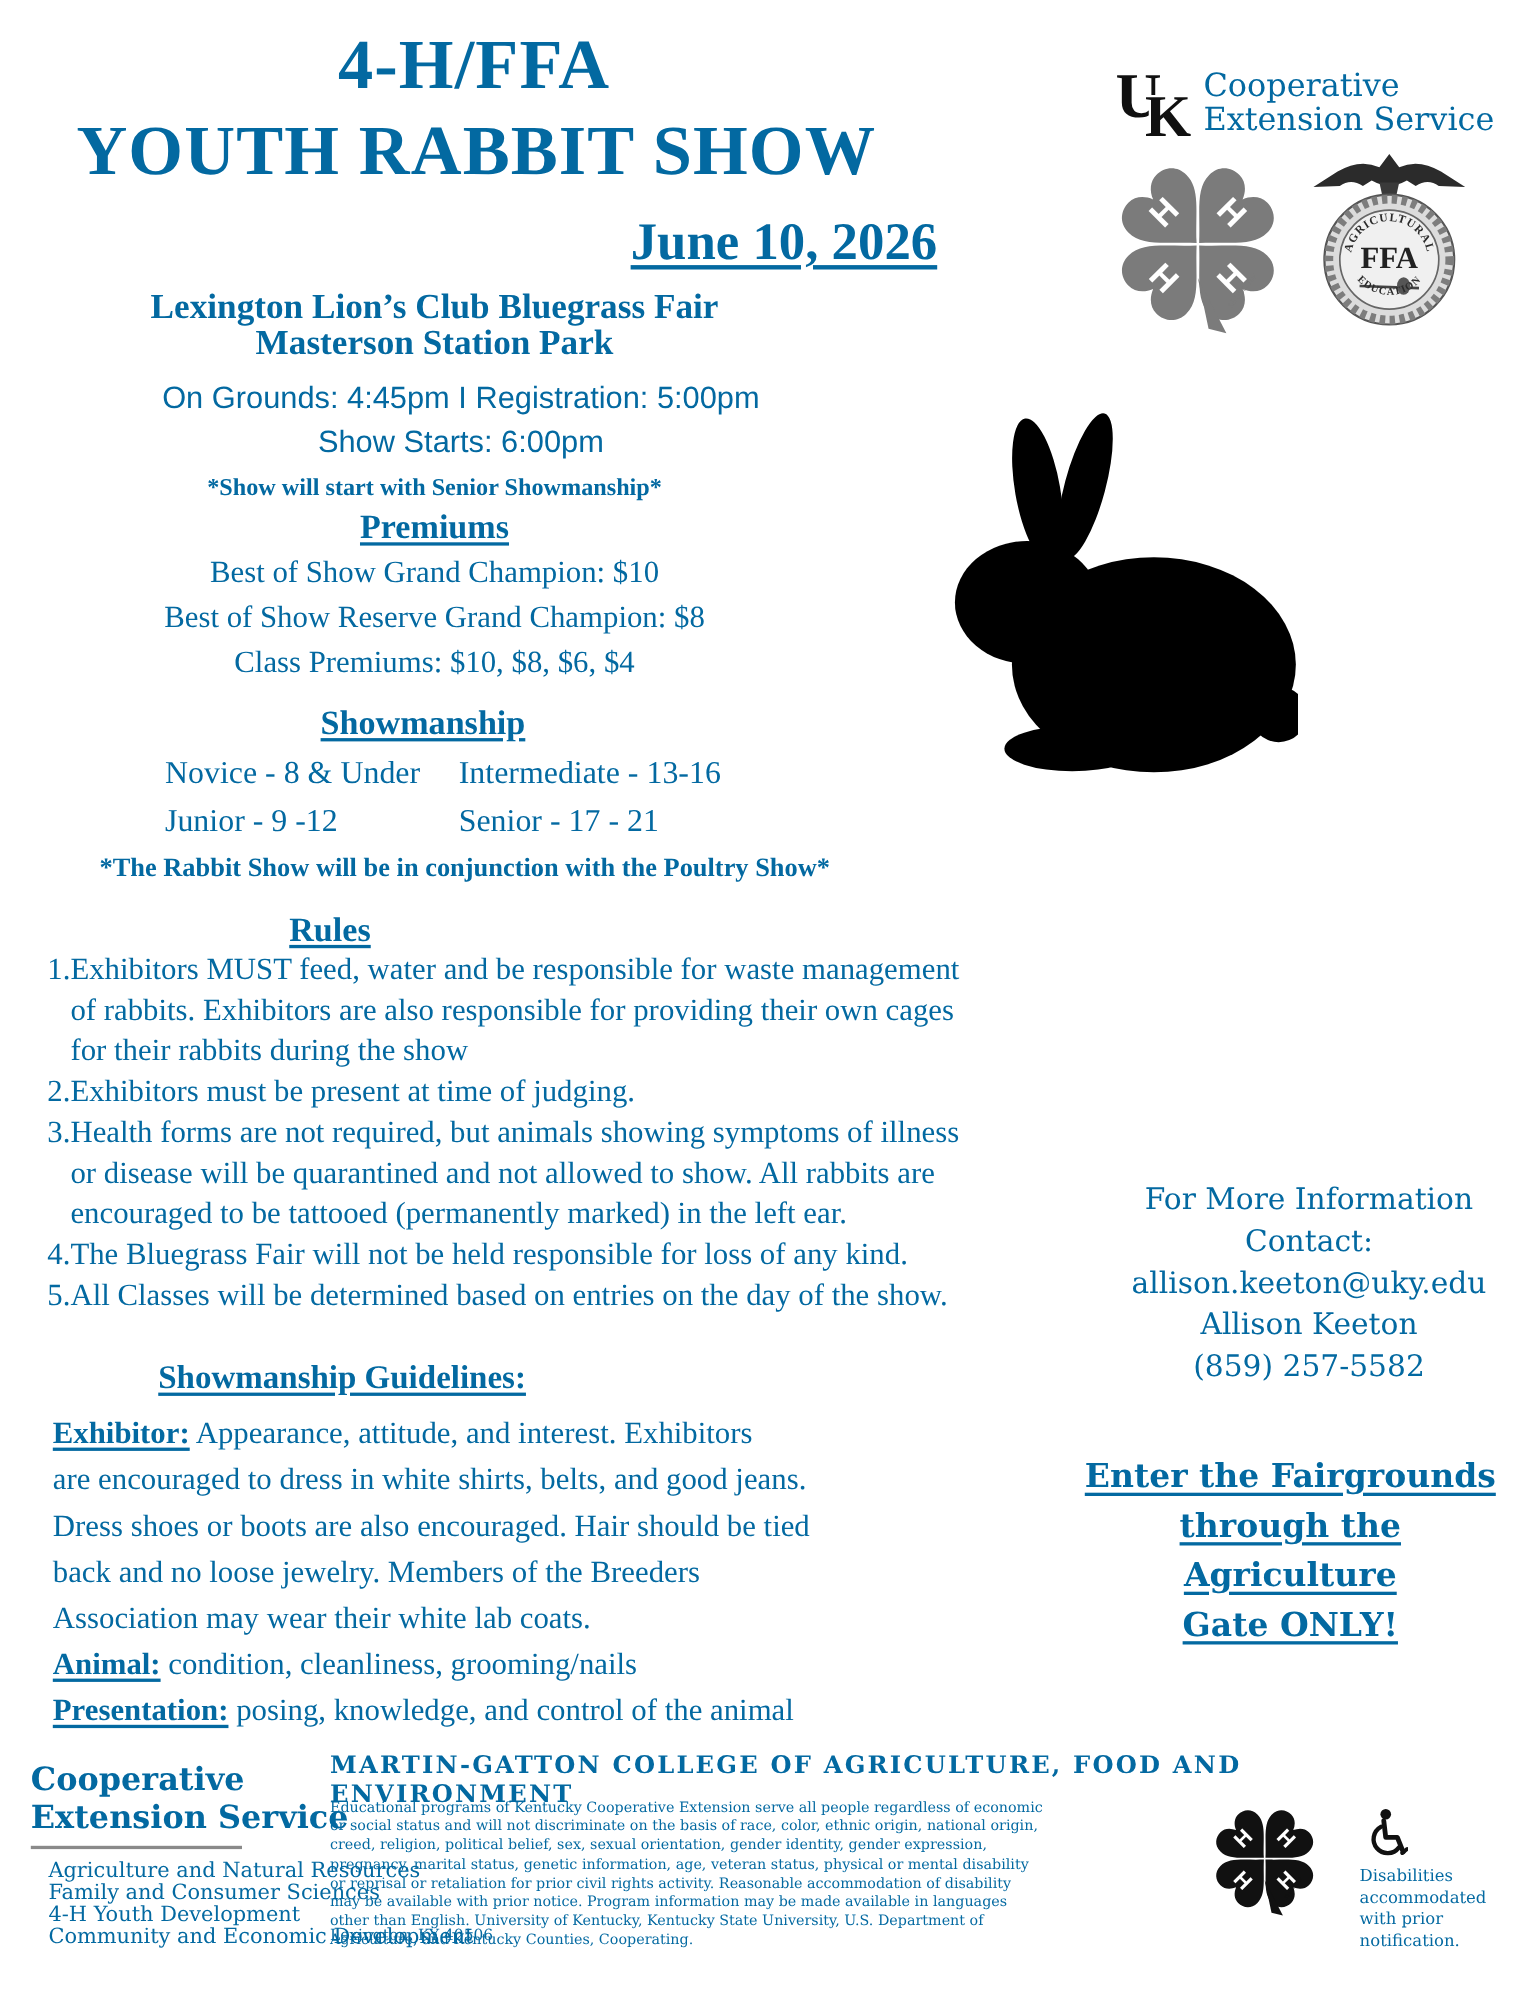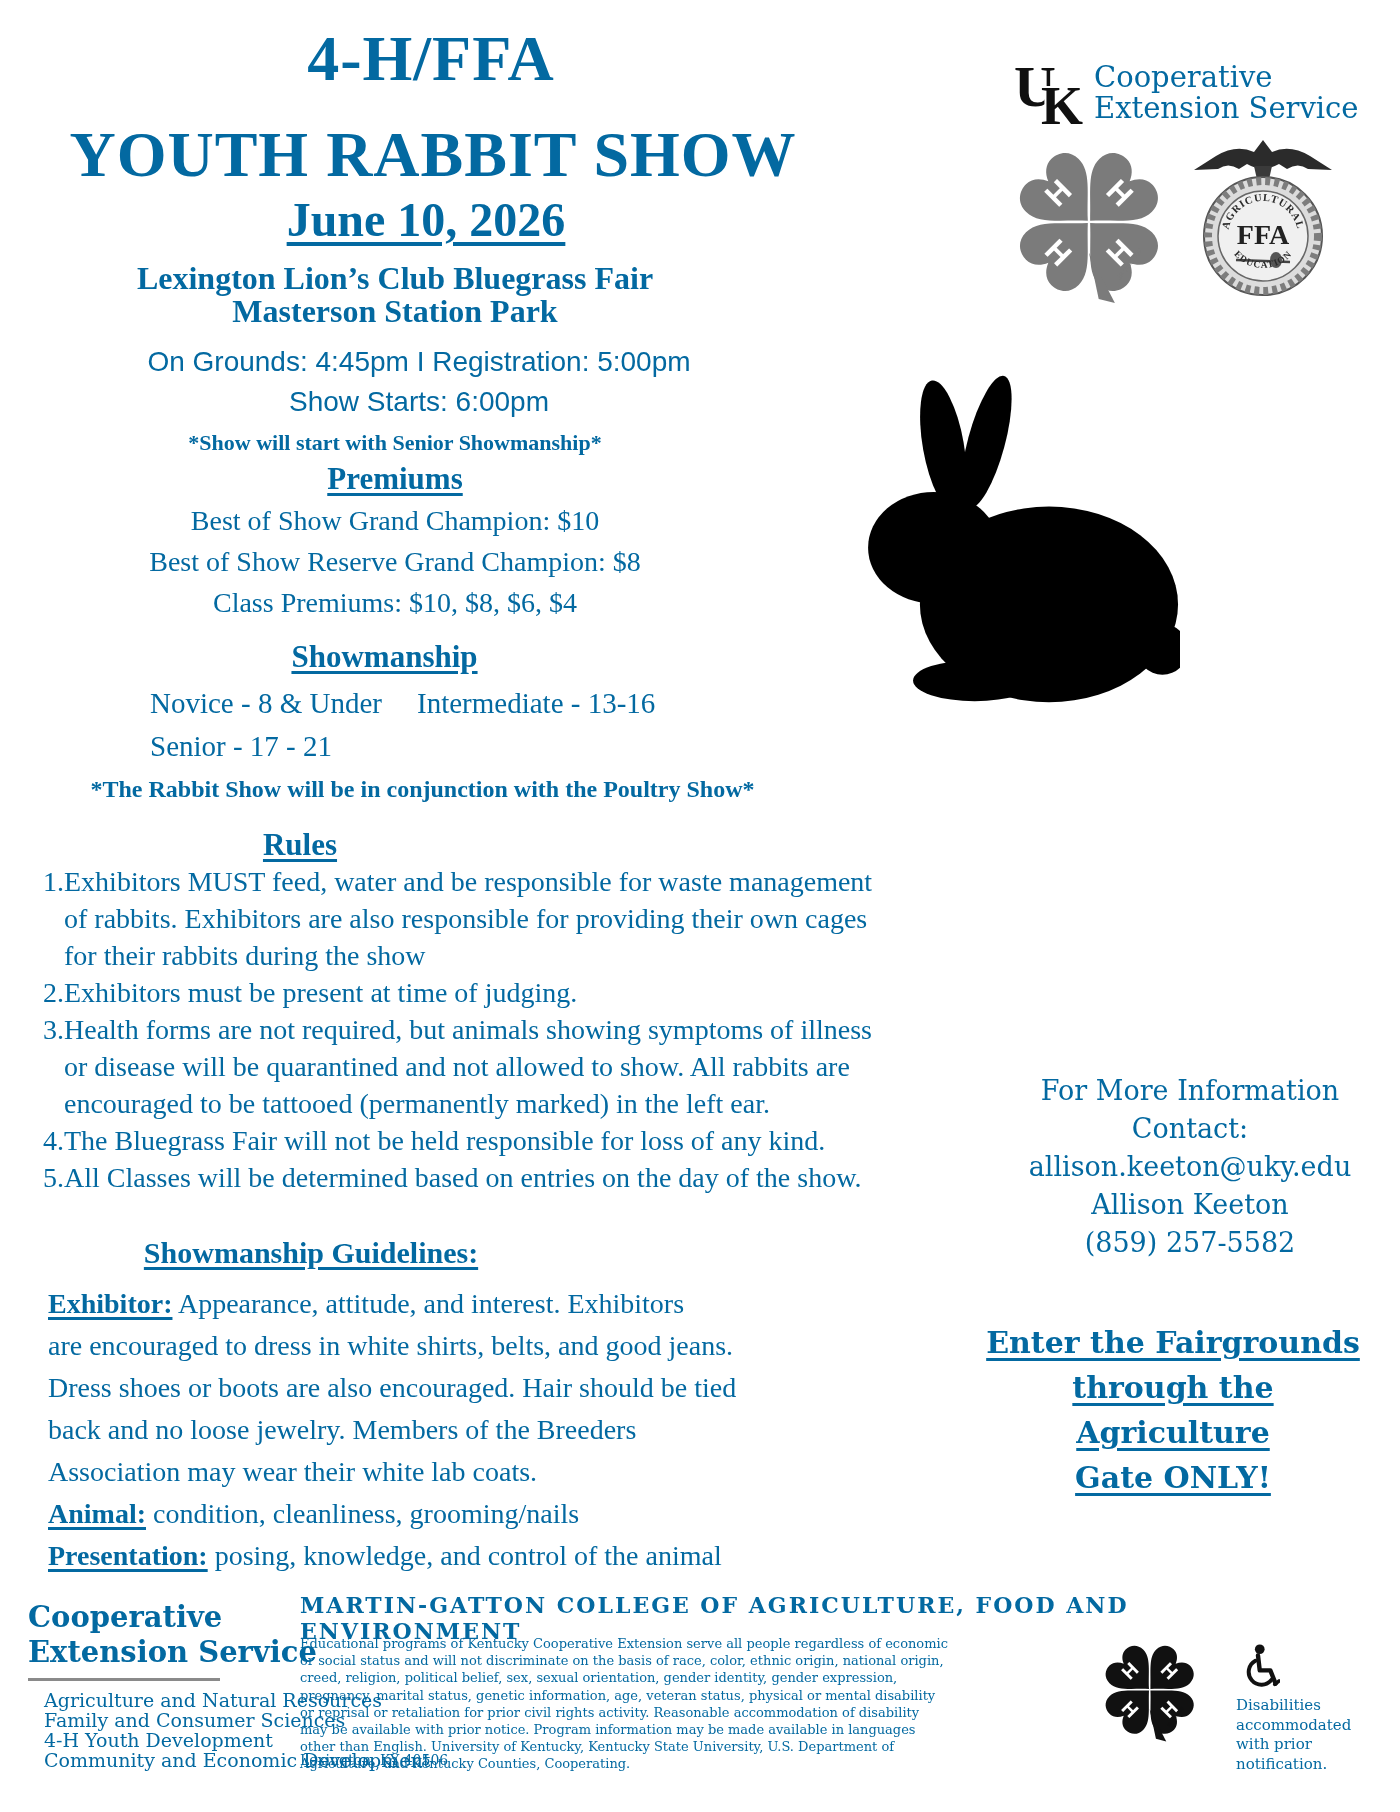--- a/index.html
+++ b/index.html
@@ -9,23 +9,23 @@
     margin:0 auto;
   }
   .abs{position:absolute;}
   .ctr{text-align:center;}
   .gserif{font-family:"DejaVu Serif",serif;}
   .sans{font-family:"Liberation Sans",sans-serif;padding-left:24px;}
   .b{font-weight:bold;}
   .u{text-decoration:underline; text-decoration-thickness:2.5px; text-underline-offset:4px;}
 
   .title1{top:22px; left:0; width:862px; font-size:64px; font-weight:bold; letter-spacing:1px;}
-  .title2{top:100px; left:0; width:866px; font-size:64px; font-weight:bold; letter-spacing:1px;margin-top:18px;}
+  .title2{top:100px; left:0; width:866px; font-size:64px; font-weight:bold; letter-spacing:1px;}
   .date  {top:192px; left:0; width:852px; font-size:48px; font-weight:bold;
-          text-decoration:underline; text-decoration-thickness:4px; text-underline-offset:6px;}
+          text-decoration:underline; text-decoration-thickness:4px; text-underline-offset:6px;text-align:right;}
   .venue1{top:250px; left:0; width:790px; font-size:32px; font-weight:bold;margin-top:10px;}
   .venue2{top:293px; left:0; width:790px; font-size:32px; font-weight:bold;}
   .times1{top:346px; left:0; width:790px; font-size:28px;}
   .times2{top:386px; left:0; width:790px; font-size:28px;}
   .note1 {top:430px; left:0; width:790px; font-size:22px; font-weight:bold;}
   .h-prem{top:461px; left:0; width:790px; font-size:31px;}
   .prem-lines{top:500px; left:0; width:790px; font-size:28px; line-height:41px;}
   .h-show{top:639px; left:0; width:745px; font-size:31px;padding-left:12px;}
   .ages{top:682px; left:150px; width:600px; font-size:29px; line-height:43px;
         display:grid; grid-template-columns:267px auto;}
@@ -93,20 +93,21 @@
   <div class="abs ctr prem-lines">
     <div>Best of Show Grand Champion: $10</div>
     <div>Best of Show Reserve Grand Champion: $8</div>
     <div>Class Premiums: $10, $8, $6, $4</div>
   </div>
 
   <div class="abs ctr b u h-show">Showmanship</div>
   <div class="abs ages">
     <div>Novice - 8 &amp; Under</div>
     <div>Intermediate - 13-16</div>
+    <div>Junior - 9 -12</div>
     <div>Senior - 17 - 21</div>
   </div>
   <div class="abs ctr note2">*The Rabbit Show will be in conjunction with the Poultry Show*</div>
 
   <div class="abs ctr b u h-rules">Rules</div>
   <div class="abs rules">
       <div class="rule">
         <span class="rule-num">1.</span>
         <div class="rule-lines">
           <div>Exhibitors MUST feed, water and be responsible for waste management</div>

